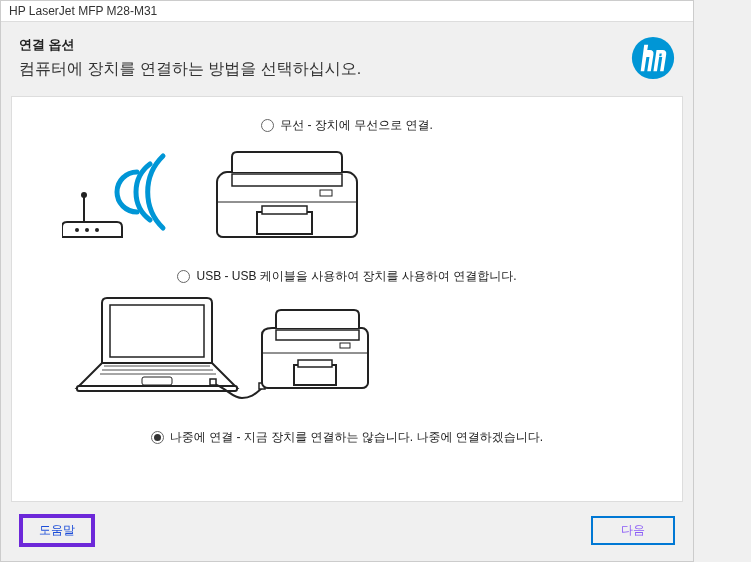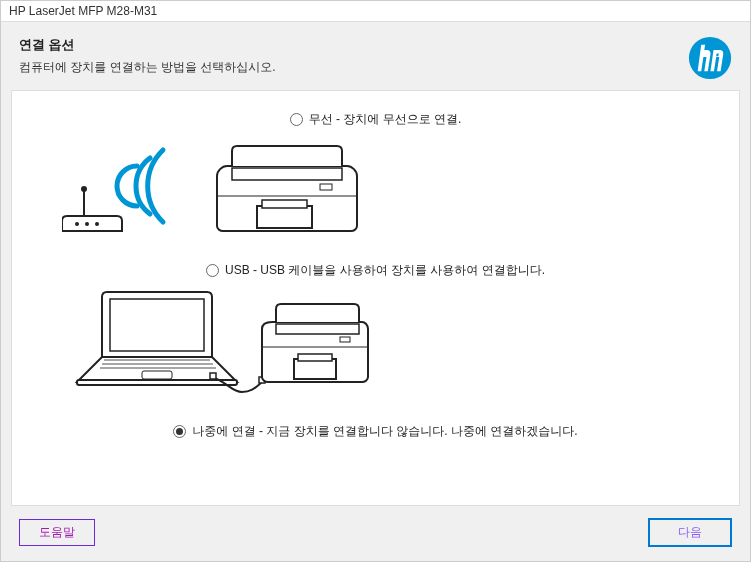--- a/index.html
+++ b/index.html
@@ -4,49 +4,49 @@
   <style>
     * { margin: 0; padding: 0; box-sizing: border-box; }
     body {
       font-family: "Malgun Gothic", "Segoe UI", sans-serif;
       background: #f0f0f0;
       width: 751px;
       height: 562px;
       overflow: hidden;
     }
     .window {
-      width: 751px;
+      width: 694px;
       height: 562px;
       background: #f0f0f0;
       border: 1px solid #ccc;
       display: flex;
       flex-direction: column;
     }
     .titlebar {
       background: #fff;
       padding: 3px 8px;
       font-size: 12px;
       color: #333;
       border-bottom: 1px solid #ddd;
     }
     .header {
       background: #f0f0f0;
-      padding: 14px 18px 10px 18px;
+      padding: 14px 18px 16px 18px;
       display: flex;
       justify-content: space-between;
       align-items: flex-start;
     }
     .header-text h1 {
       font-size: 13px;
       font-weight: bold;
       color: #222;
       margin-bottom: 5px;
     }
     .header-text p {
-      font-size: 12px;
+      font-size: 16px;
       color: #333;
     }
     .hp-logo {
       width: 44px;
       height: 44px;
       flex-shrink: 0;
     }
     .content {
       flex: 1;
       margin: 0 10px;
@@ -92,23 +92,23 @@
     .footer {
       padding: 12px 18px 14px 18px;
       display: flex;
       justify-content: space-between;
       align-items: center;
     }
     .btn {
       min-width: 76px;
       padding: 4px 16px;
       background: #f0f0f0;
-      border: 1px solid #6d28d9;
+      border: 4px solid #6d28d9;
       font-size: 12px;
-      color: #a21caf;
+      color: #1d4ed8;
       cursor: pointer;
       text-align: center;
       font-family: inherit;
     }
     .btn-primary {
       border: 2px solid #0078d4;
       color: #8b5cf6;
       min-width: 84px;
     }
   </style>
@@ -193,21 +193,21 @@
           <rect x="232" y="72" width="42" height="20" fill="#fff" stroke="#222" stroke-width="2"></rect>
           <rect x="236" y="67" width="34" height="7" fill="#fff" stroke="#222" stroke-width="1.5"></rect>
           <rect x="278" y="50" width="10" height="5" fill="#fff" stroke="#222" stroke-width="1"></rect>
         </svg>
       </div>
     </div>
 
     <div class="option">
       <label class="option-row">
         <span class="radio selected"></span>
-        <span class="option-label">나중에 연결 - 지금 장치를 연결합니다 않습니다. 나중에 연결하겠습니다.</span>
+        <span class="option-label">나중에 연결 - 지금 장치를 연결하는 않습니다. 나중에 연결하겠습니다.</span>
       </label>
     </div>
 
   </div>
 
   <div class="footer">
     <button class="btn">도움말</button>
     <button class="btn btn-primary">다음</button>
   </div>
 </div>

